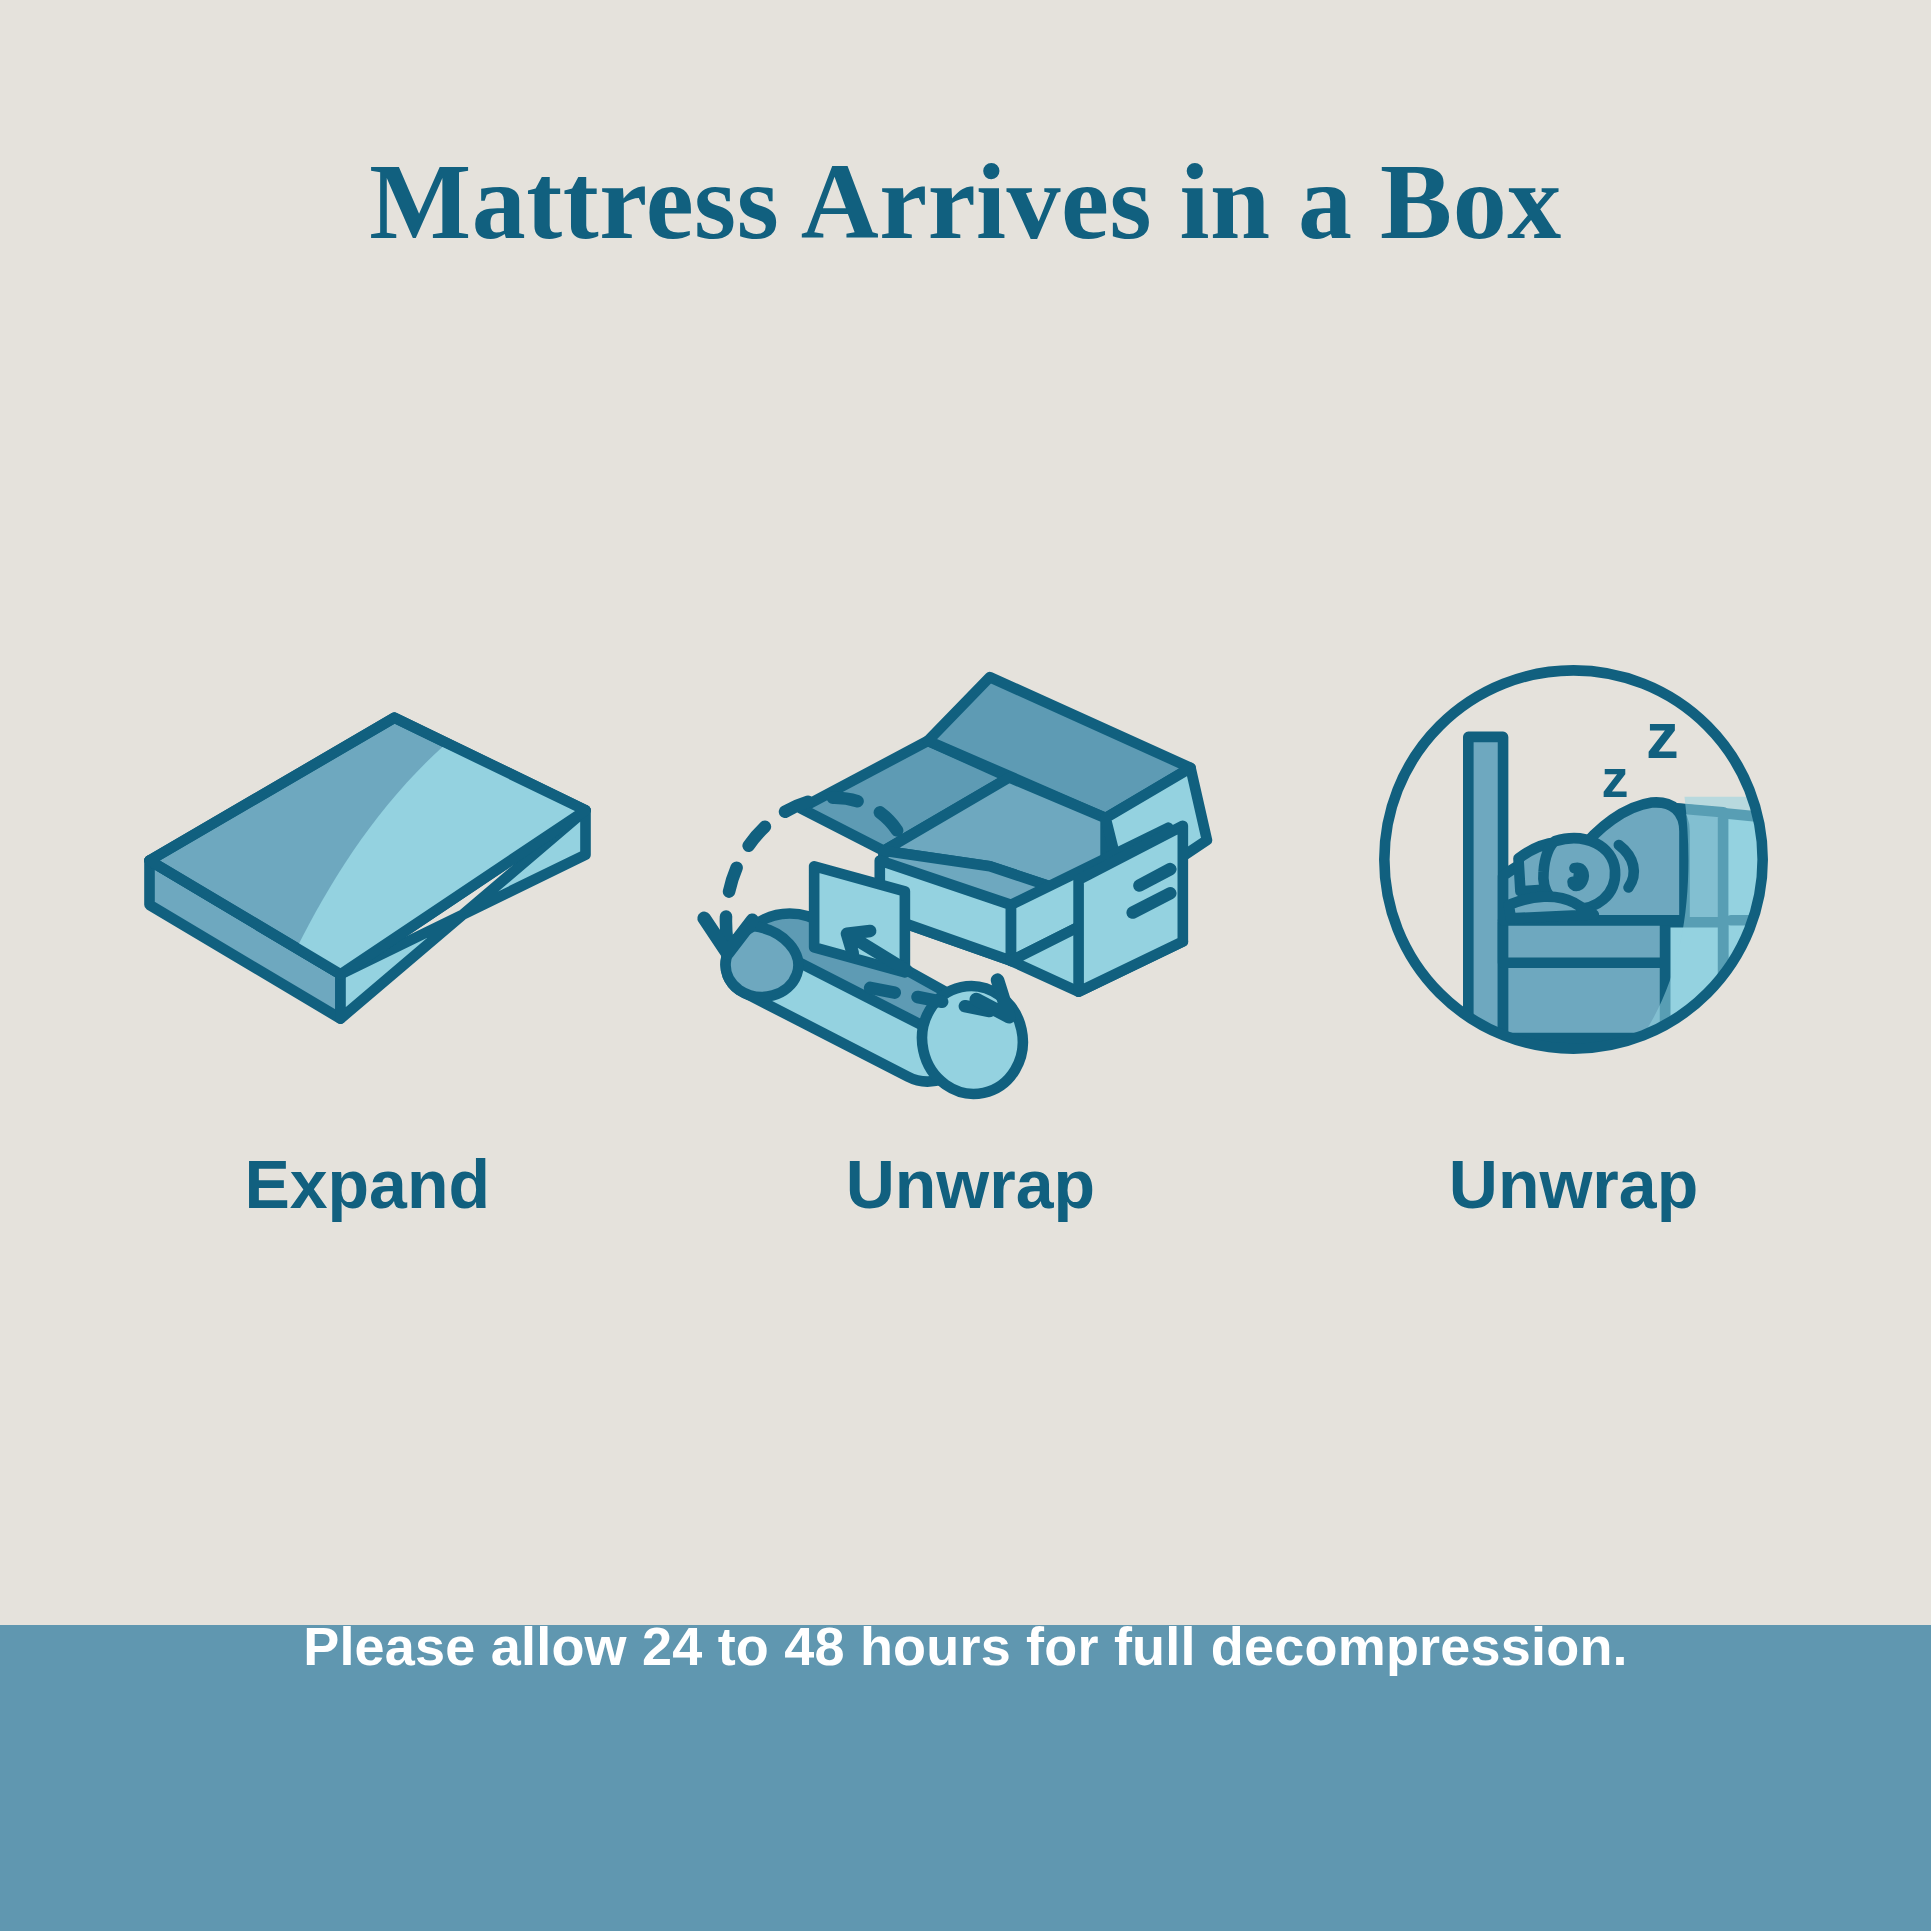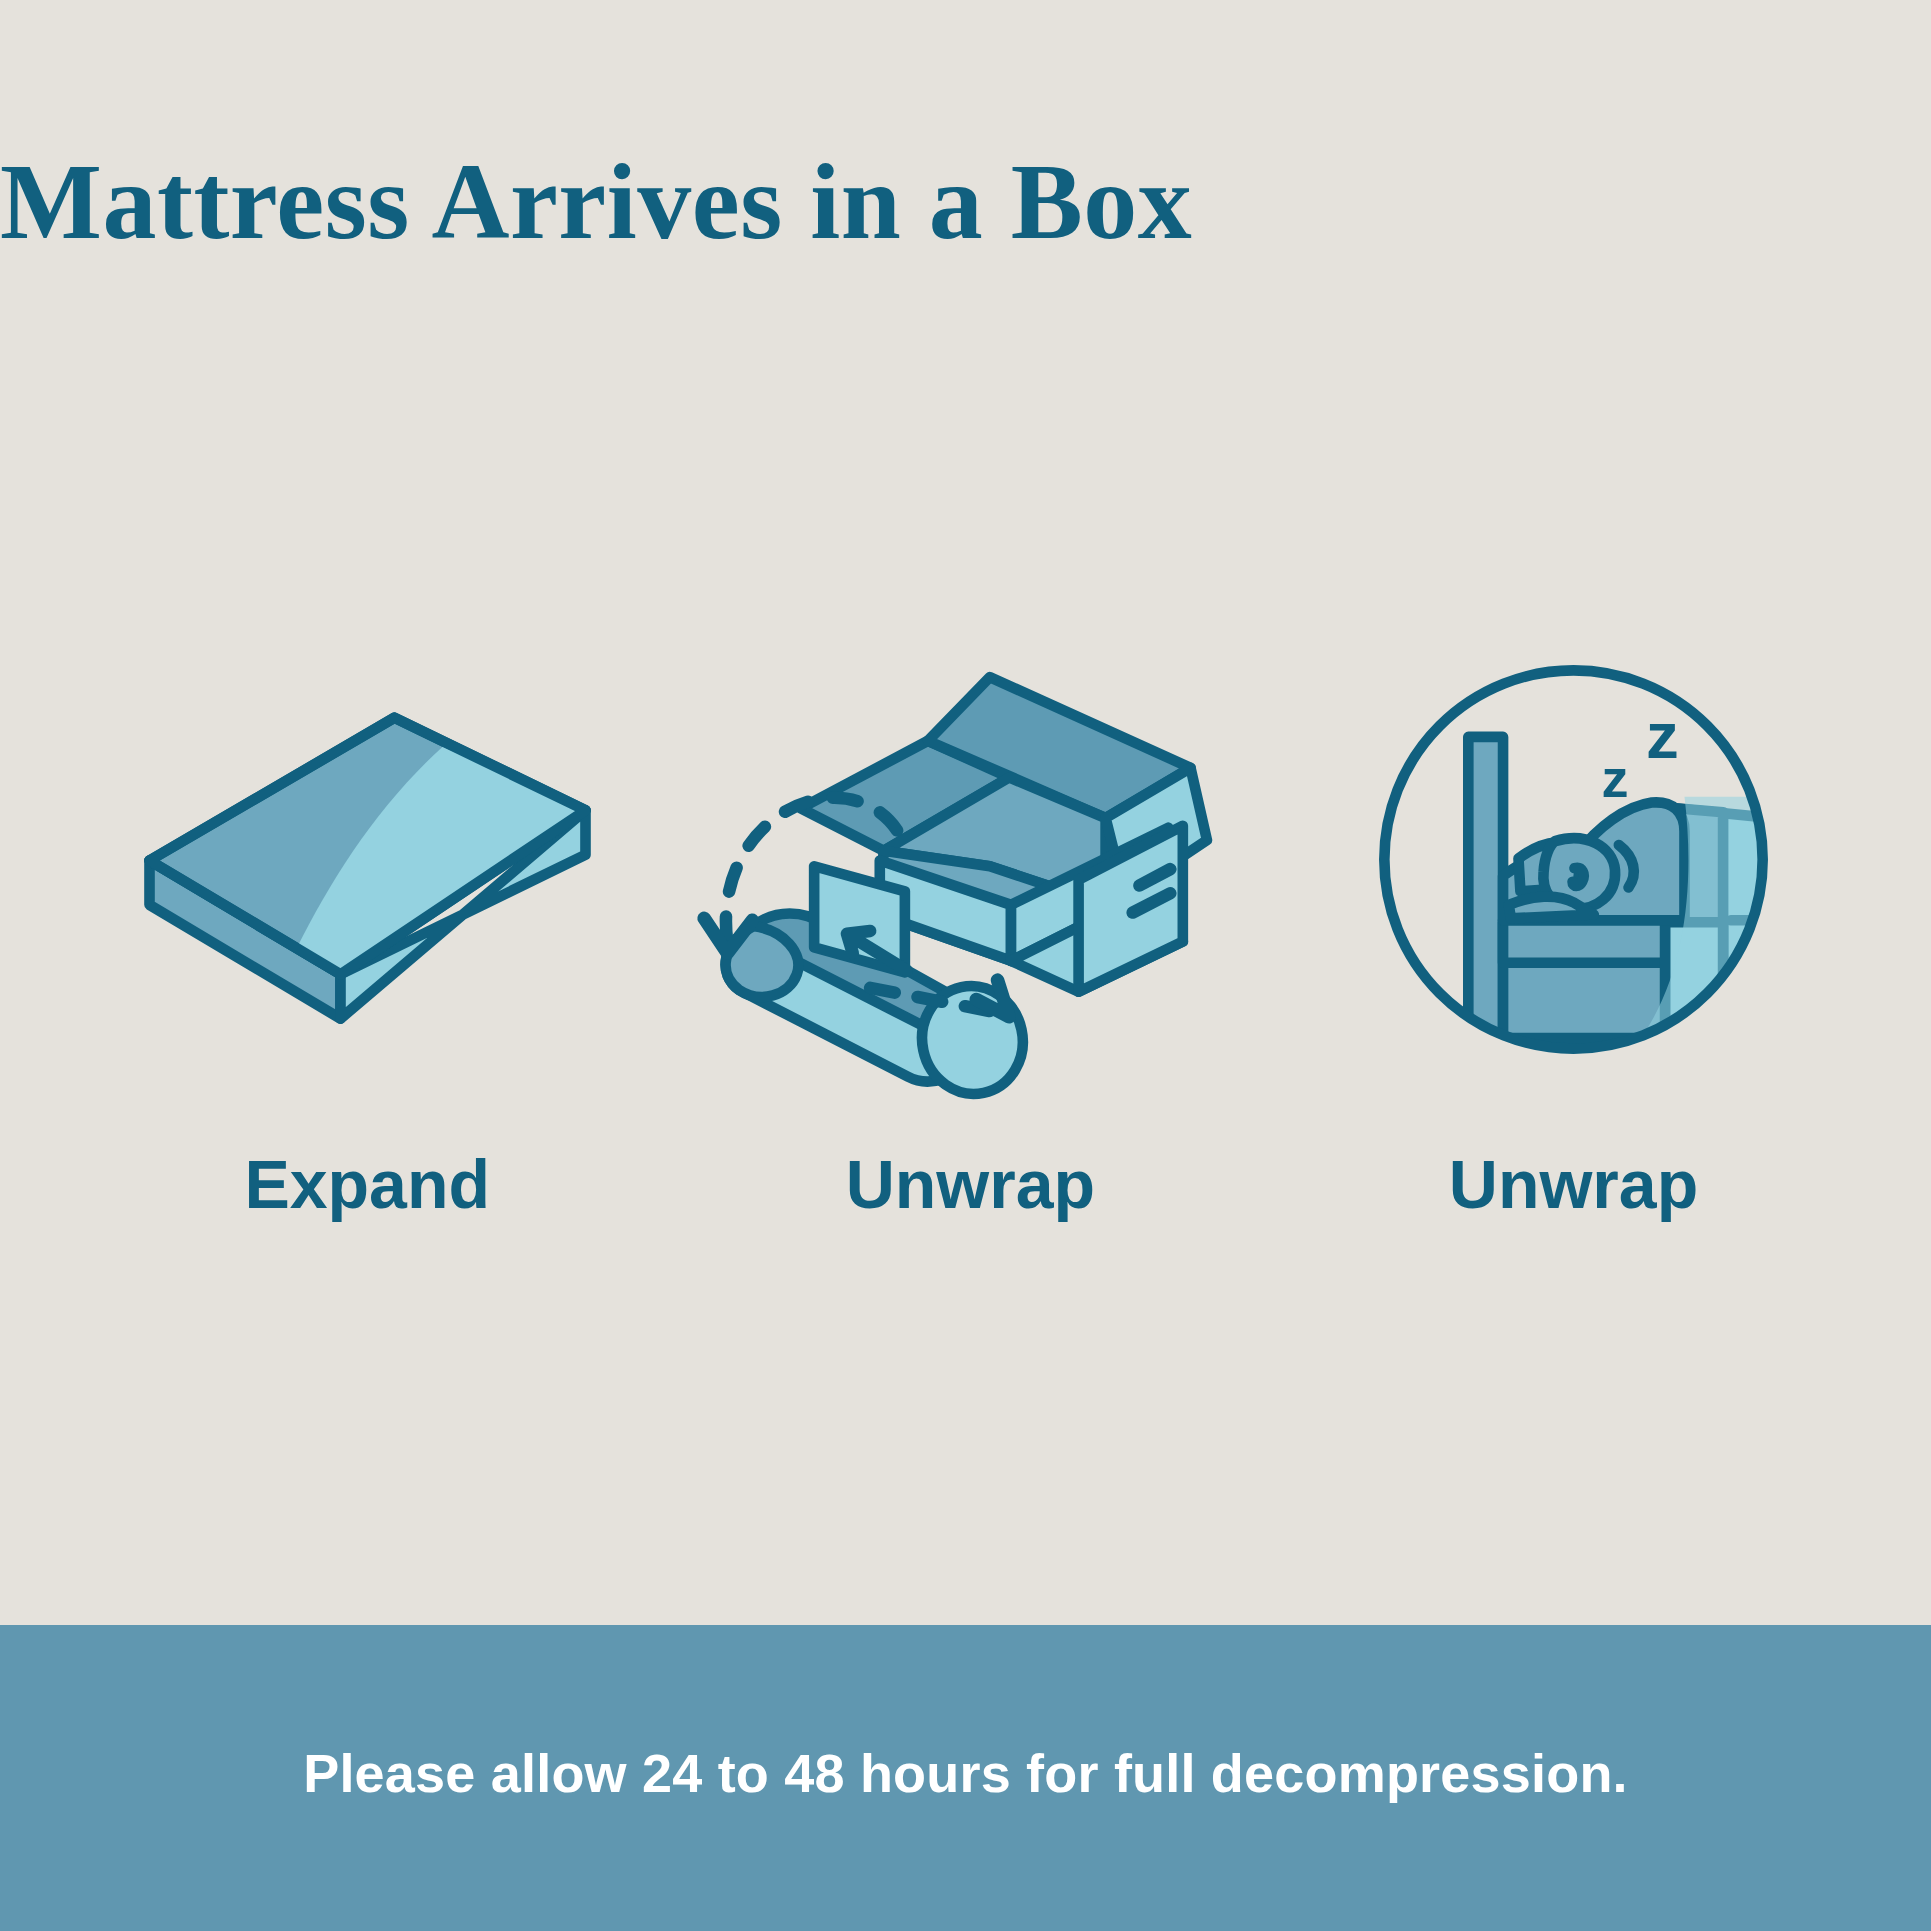--- a/index.html
+++ b/index.html
@@ -19,21 +19,21 @@
     height: 1931px;
     background: #E5E2DC;
   }
 
   
   #title {
     position: absolute;
     top: 145px;
     left: 0;
     width: 1931px;
-    text-align: left;
+    text-align: center;
     font-family: "Liberation Serif", "DejaVu Serif", serif;
     font-weight: bold;
     font-size: 108px;
     letter-spacing: 0.5px;
     color: #11607F;
     line-height: 1.05;
   }
 
   
   #steps {
@@ -83,21 +83,20 @@
 
   
   #banner {
     position: absolute;
     left: 0;
     top: 1625px;
     width: 1931px;
     height: 306px;
     background: #6097B0;
     display: flex;
-    align-items: center;
     justify-content: center;
   }
   #banner-text {
     font-family: "Liberation Sans", sans-serif;
     font-weight: bold;
     font-size: 54px;
     color: #FFFFFF;
     text-align: center;
     letter-spacing: 0.2px;
     margin-top: -9.7px;

